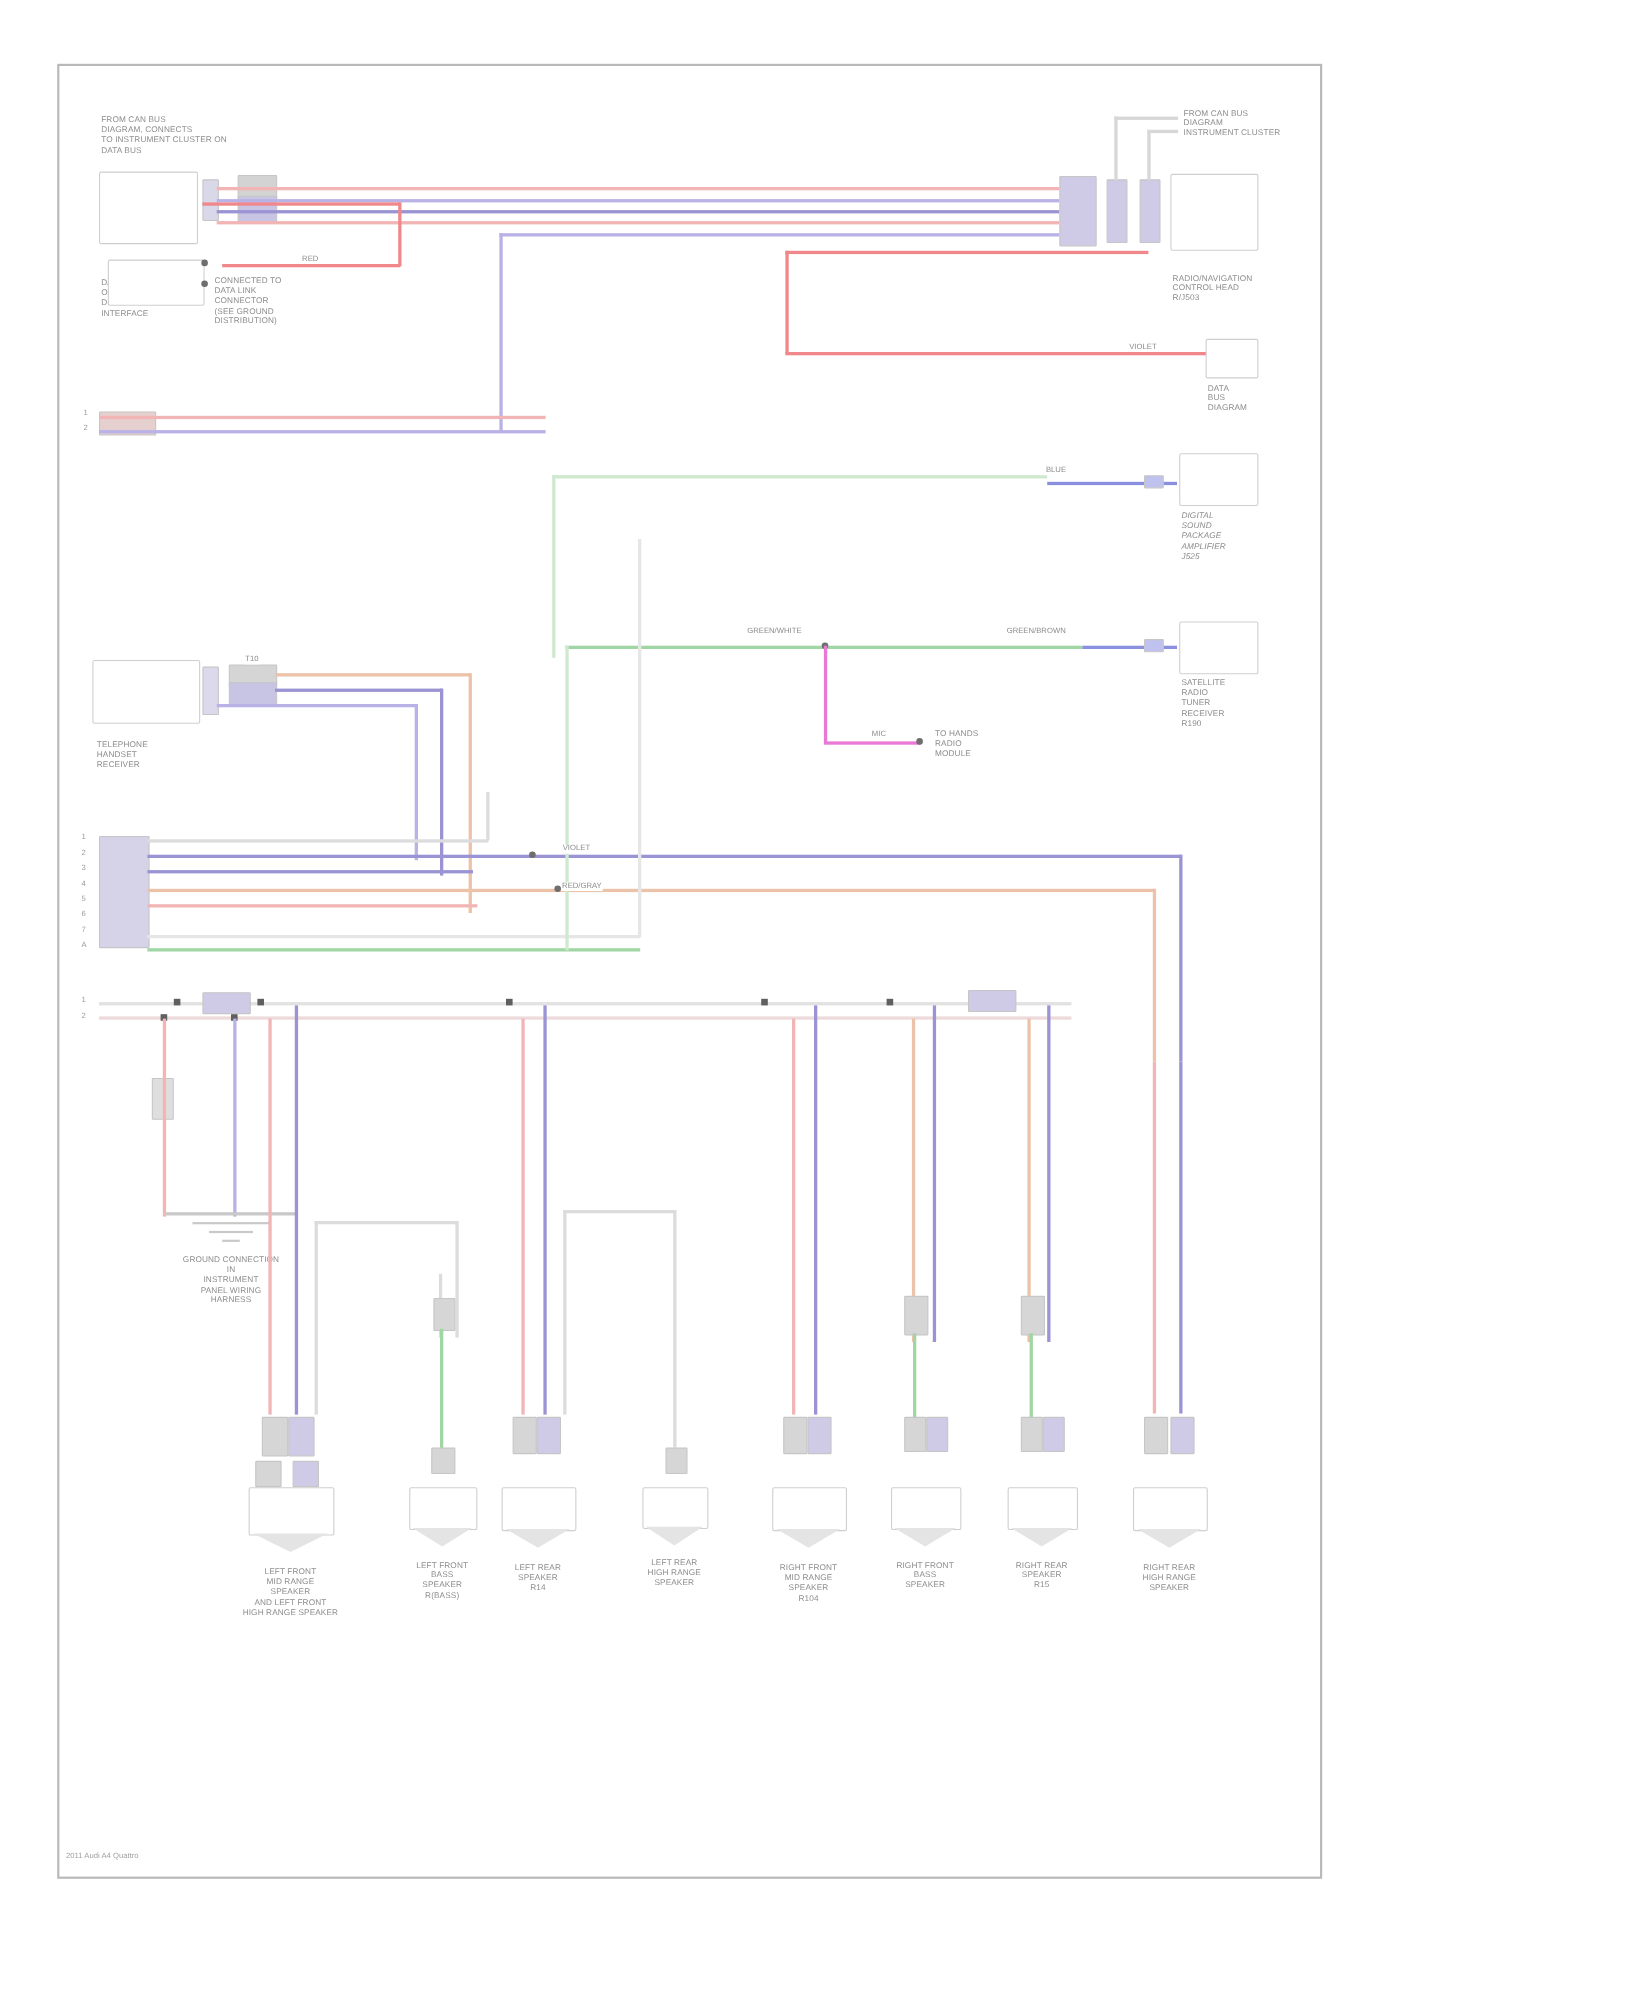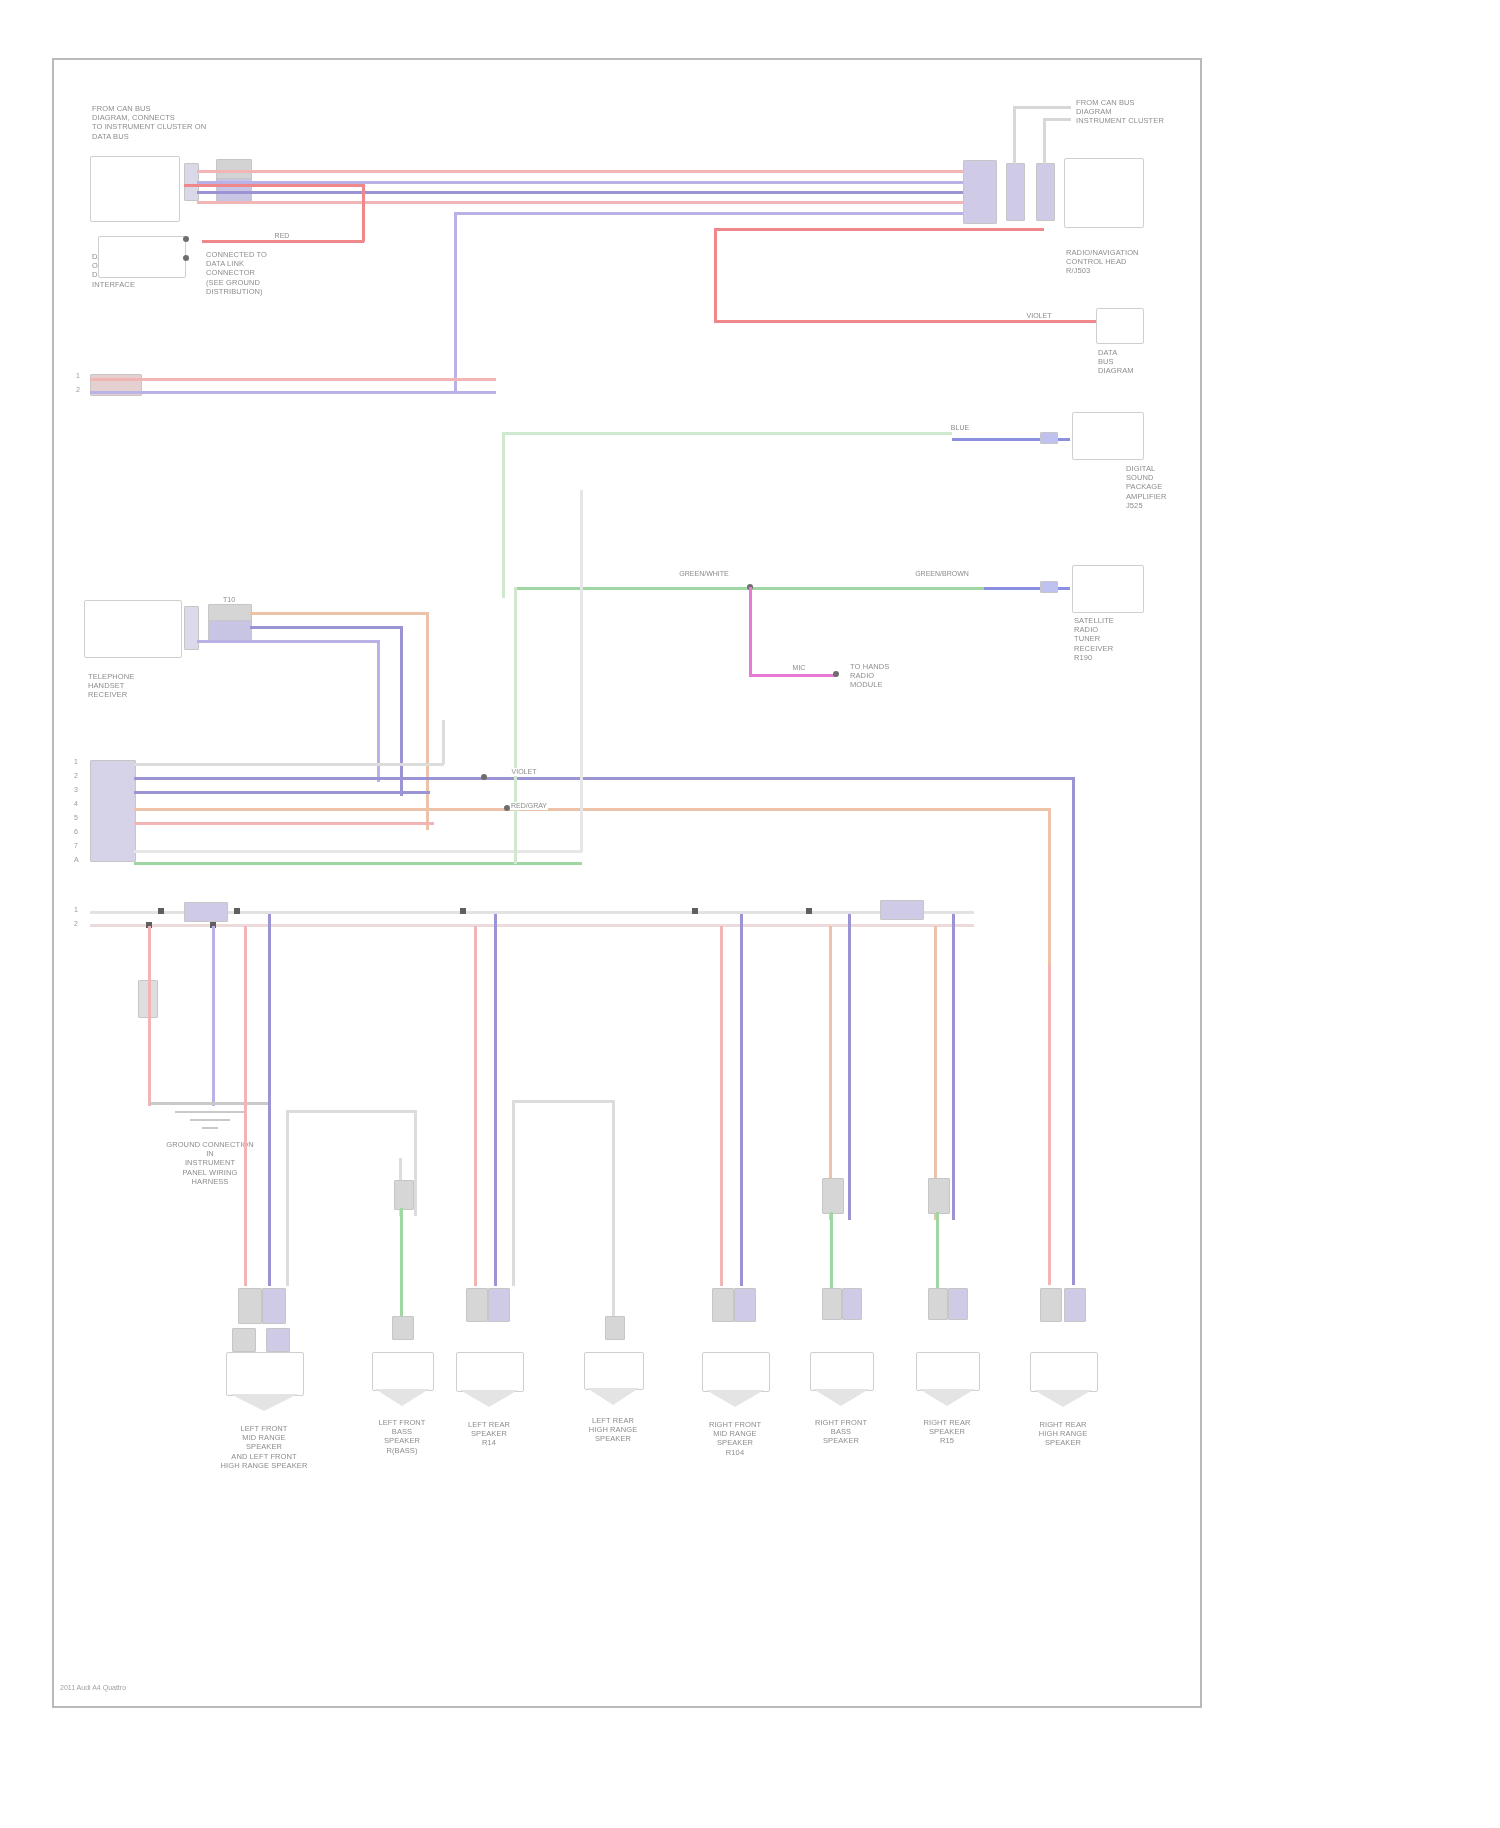--- a/index.html
+++ b/index.html
@@ -35,21 +35,21 @@
 TO INSTRUMENT CLUSTER ON
 DATA BUS</div>
 
     <div class="box" style="left:36px;top:96px;width:88px;height:64px;"></div>
     <div class="lbl" style="left:38px;top:192px;">DATA BUS
 ON BOARD
 DIAGNOSTIC
 INTERFACE</div>
 
     <div class="box" style="left:44px;top:176px;width:86px;height:40px;"></div>
-    <div class="lbl" style="left:152px;top:190px;">CONNECTED TO
+    <div class="lbl" style="left:141px;top:190px;">CONNECTED TO
 DATA LINK
 CONNECTOR
 (SEE GROUND
 DISTRIBUTION)</div>
 
     <div class="conn" style="left:130px;top:103px;width:13px;height:36px;background:#d8d8e8;"></div>
     <div class="conn" style="left:162px;top:99px;width:34px;height:22px;background:#d3d3d3;"></div>
     <div class="conn" style="left:162px;top:118px;width:34px;height:22px;background:#c8c5e4;"></div>
 
     <div class="wire h" style="left:143px;top:110px;width:766px;background:#f2b5b5;"></div>
@@ -96,21 +96,21 @@
     <div class="wire h" style="left:36px;top:331px;width:406px;background:#b9b2e6;"></div>
     <div class="pin" style="left:22px;top:312px;">1</div>
     <div class="pin" style="left:22px;top:326px;">2</div>
 
     <div class="wire h" style="left:448px;top:372px;width:450px;background:#cfe9cf;"></div>
     <div class="wire v" style="left:448px;top:372px;height:166px;background:#cfe9cf;"></div>
     <div class="wlbl" style="left:906px;top:364px;">BLUE</div>
     <div class="wire h" style="left:898px;top:378px;width:118px;background:#8a8fe0;"></div>
     <div class="conn" style="left:986px;top:372px;width:16px;height:10px;background:#bfc2ee;"></div>
     <div class="box" style="left:1018px;top:352px;width:70px;height:46px;"></div>
-    <div class="lbl" style="left:1072px;top:404px;">DIGITAL
+    <div class="lbl" style="left:1020px;top:404px;font-style:italic;">DIGITAL
 SOUND
 PACKAGE
 AMPLIFIER
 J525</div>
 
     <div class="wlbl" style="left:650px;top:510px;">GREEN/WHITE</div>
     <div class="wlbl" style="left:888px;top:510px;">GREEN/BROWN</div>
     <div class="wire h" style="left:460px;top:527px;width:470px;background:#9fd6a4;"></div>
     <div class="wire h" style="left:930px;top:527px;width:86px;background:#8a8fe0;"></div>
     <div class="conn" style="left:986px;top:521px;width:16px;height:10px;background:#bfc2ee;"></div>

